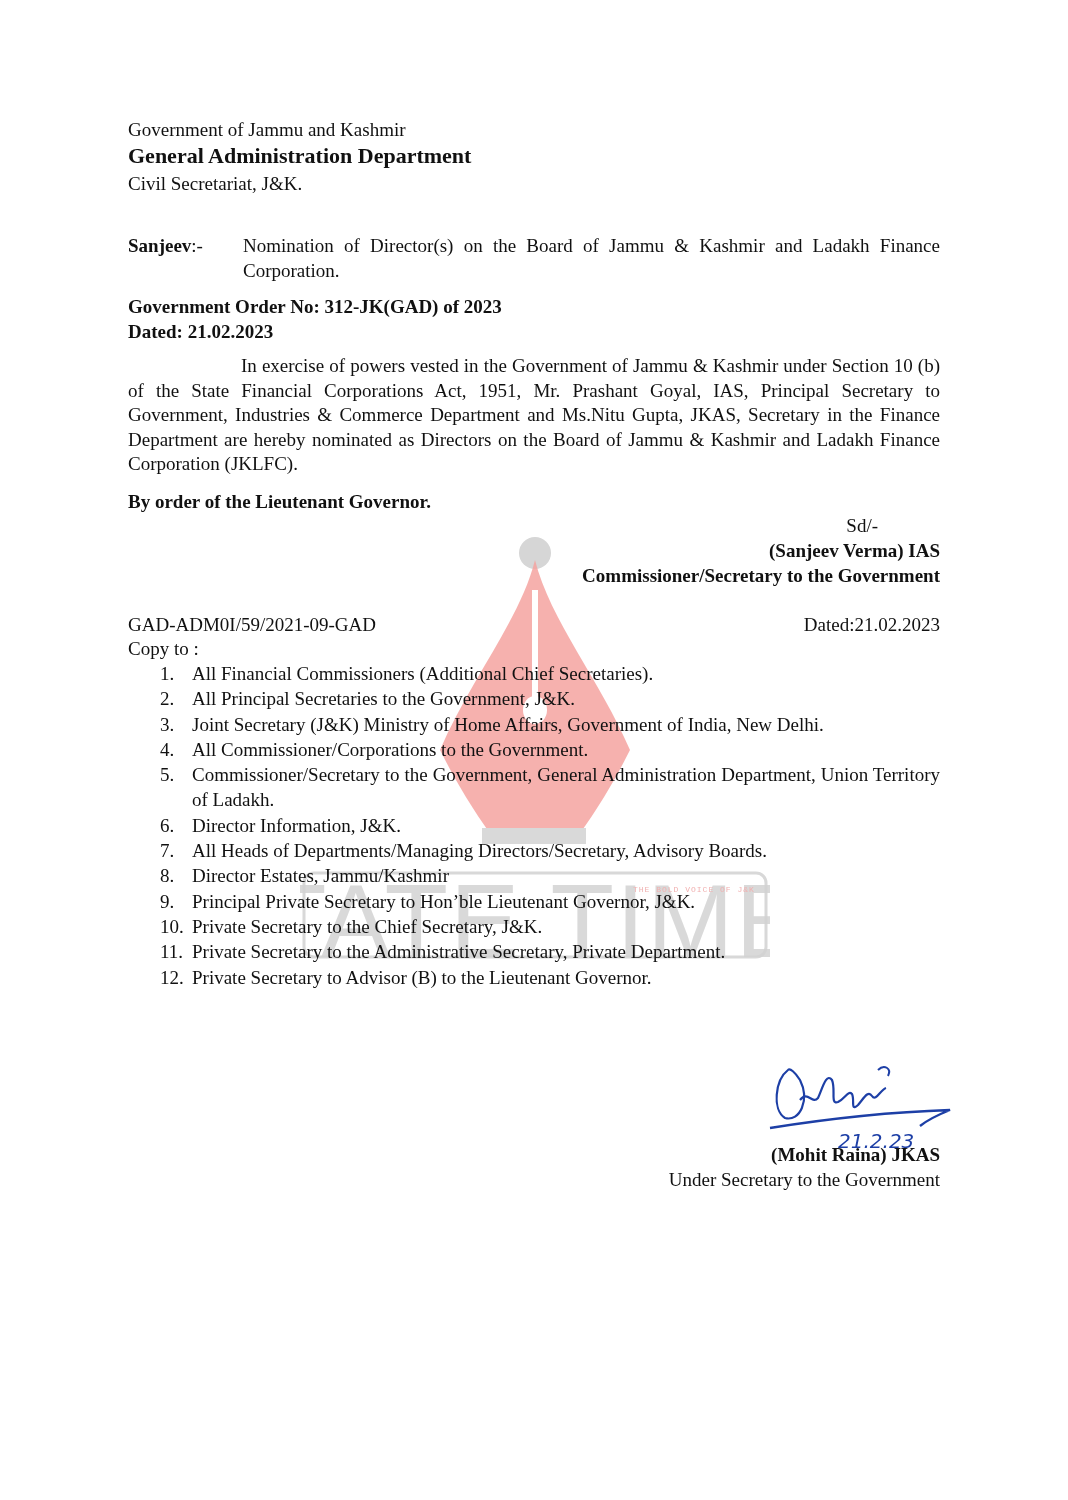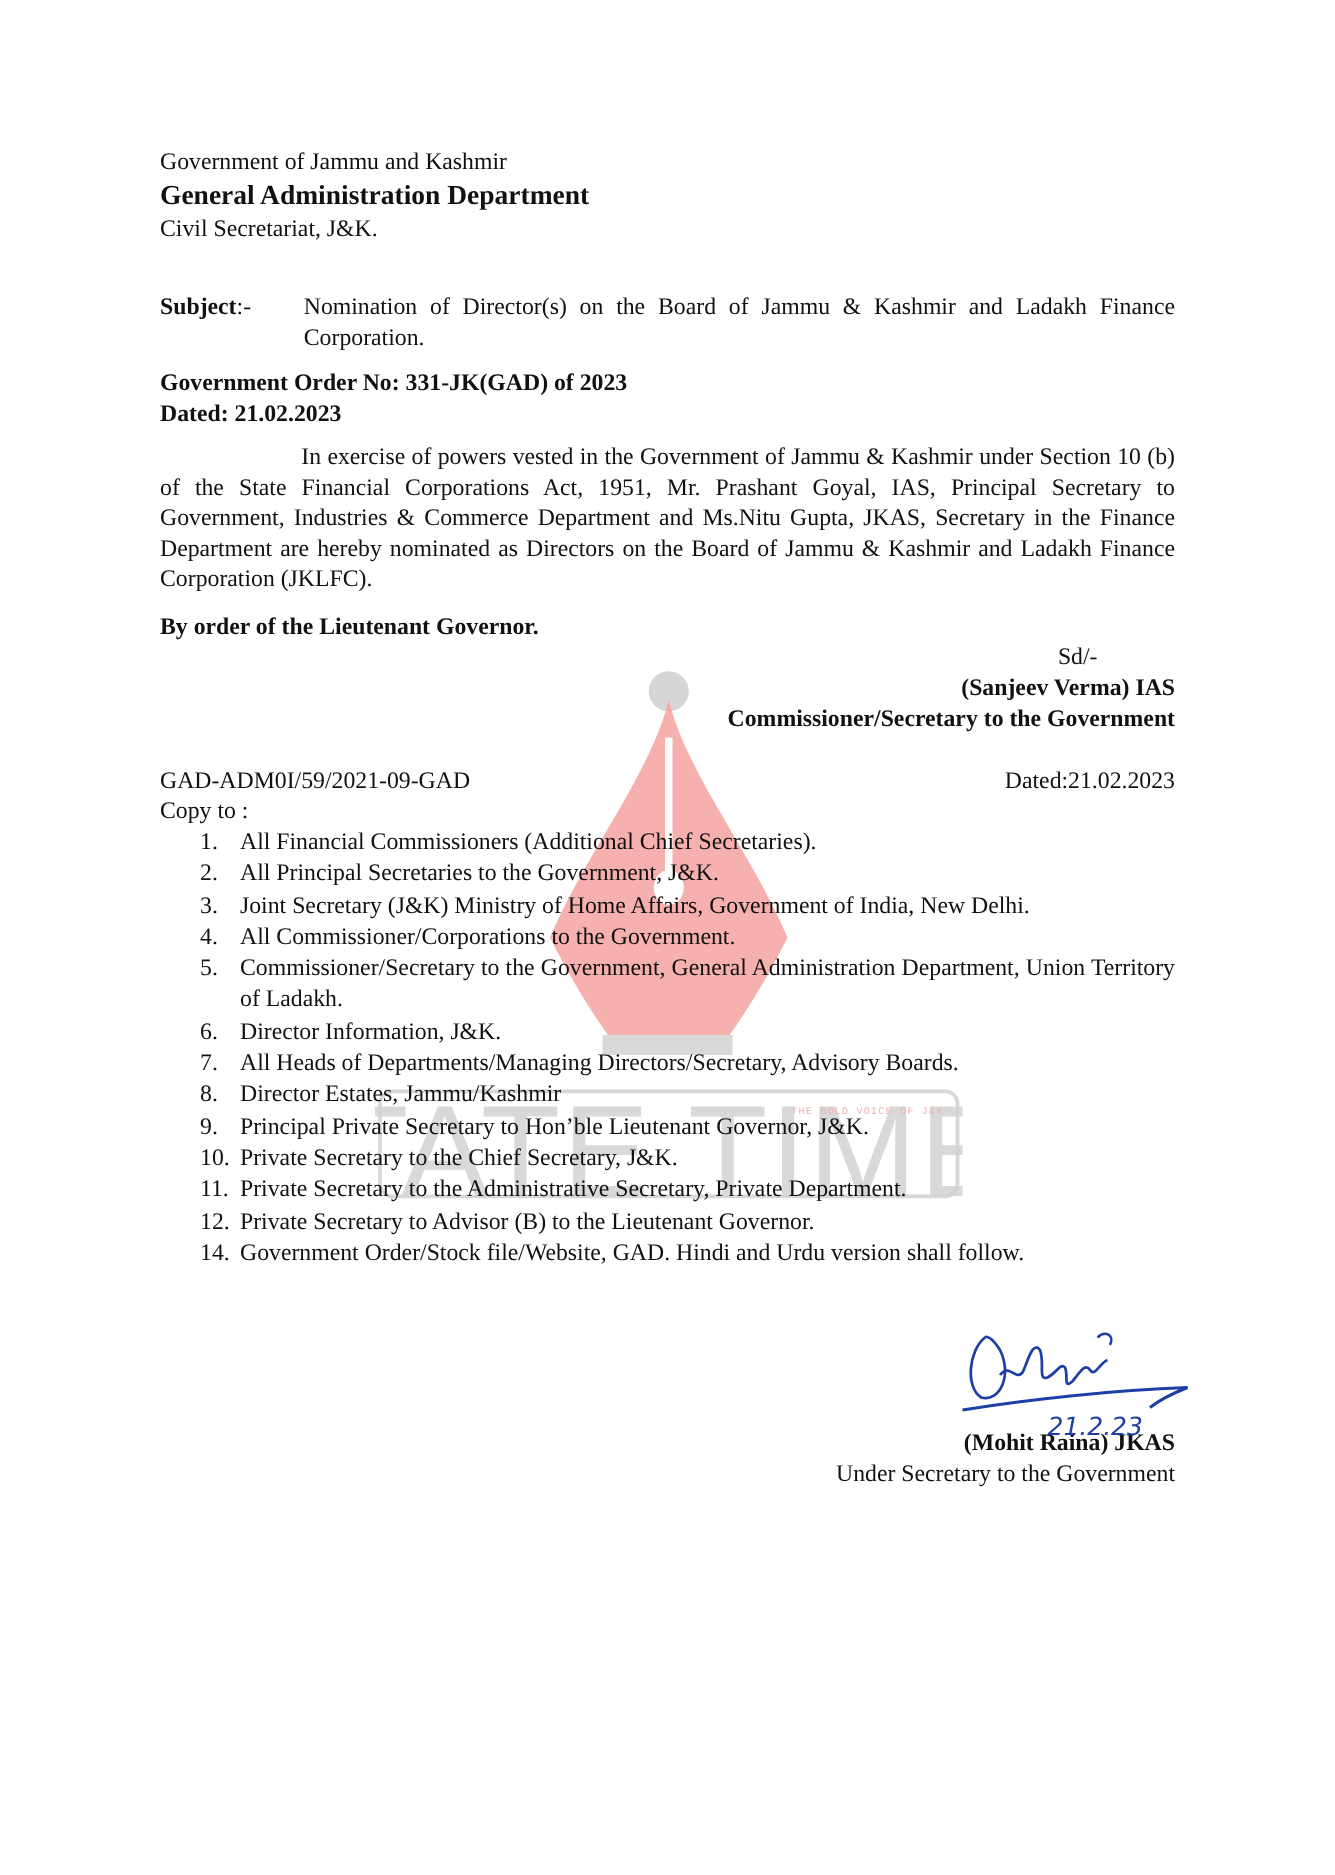--- a/index.html
+++ b/index.html
@@ -60,25 +60,25 @@
     <text x="235" y="102" text-anchor="middle" font-family="Liberation Sans, sans-serif" font-size="104" fill="#d2d2d2" fill-opacity="0.85" letter-spacing="2">STATE TIMES</text>
   </svg>
   <div class="wm wm-tag">THE BOLD VOICE OF J&amp;K</div>
 
   <div class="content">
     <div class="l center hdr1">Government of Jammu and Kashmir</div>
     <div class="l center hdr2">General Administration Department</div>
     <div class="l center hdr3">Civil Secretariat, J&amp;K.</div>
 
     <div class="subject">
-      <div class="lab"><b>Subject</b><span>:-</span></div>
+      <div class="lab"><b>Sanjeev</b><span>:-</span></div>
       <div class="txt">Nomination of Director(s) on the Board of Jammu &amp; Kashmir and Ladakh Finance Corporation.</div>
     </div>
 
-    <div class="l center order-no">Government Order No: 331-JK(GAD) of 2023</div>
+    <div class="l center order-no">Government Order No: 312-JK(GAD) of 2023</div>
     <div class="l center order-date">Dated: 21.02.2023</div>
 
     <div class="para"><span class="indent"></span><span>In exercise of powers vested in the Government of Jammu &amp; Kashmir under Section 10 (b) of the State Financial Corporations Act, 1951, Mr. Prashant Goyal, IAS, Principal Secretary to Government, Industries &amp; Commerce Department and Ms.Nitu Gupta, JKAS, Secretary in the Finance Department are hereby nominated as Directors on the Board of Jammu &amp; Kashmir and Ladakh Finance Corporation (JKLFC).</span></div>
 
     <div class="l center byorder">By order of the Lieutenant Governor.</div>
     <div class="l sd">Sd/-</div>
     <div class="l right signer1">(Sanjeev Verma) IAS</div>
     <div class="l right signer1-title">Commissioner/Secretary to the Government</div>
 
     <div class="ref-row">
@@ -129,24 +129,20 @@
           <span class="item">Private Secretary to the Chief Secretary, J&amp;K.</span>
         </li>
       <li>
           <span class="num-inner two">11.</span>
           <span class="item">Private Secretary to the Administrative Secretary, Private Department.</span>
         </li>
       <li>
           <span class="num-inner two">12.</span>
           <span class="item">Private Secretary to Advisor (B) to the Lieutenant Governor.</span>
         </li>
-      <li>
-          <span class="num-inner two">14.</span>
-          <span class="item">Government Order/Stock file/Website, GAD. Hindi and Urdu version shall follow.</span>
-        </li>
     </ol>
 
     <div class="l right signer2">(Mohit Raina) JKAS</div>
     <div class="l right signer2-title">Under Secretary to the Government</div>
   </div>
 
   <svg class="sig2" viewBox="0 0 200 100" style="left:760px; top:1050px; width:200px; height:100px;">
     <path d="M28 20 C 15 30, 12 60, 25 68 C 40 72, 50 50, 40 30 C 35 22, 30 18, 28 20" fill="none" stroke="#1d3fa6" stroke-width="2.2"></path>
     <path d="M40 50 C 48 40, 52 55, 58 48 C 62 40, 66 22, 72 30 C 76 40, 70 55, 78 52 C 86 48, 88 40, 92 44 C 95 50, 90 62, 98 55 C 104 48, 108 40, 112 46 C 116 52, 120 40, 126 38" fill="none" stroke="#1d3fa6" stroke-width="2.2"></path>
     <path d="M118 20 C 124 14, 132 18, 128 26" fill="none" stroke="#1d3fa6" stroke-width="2"></path>

